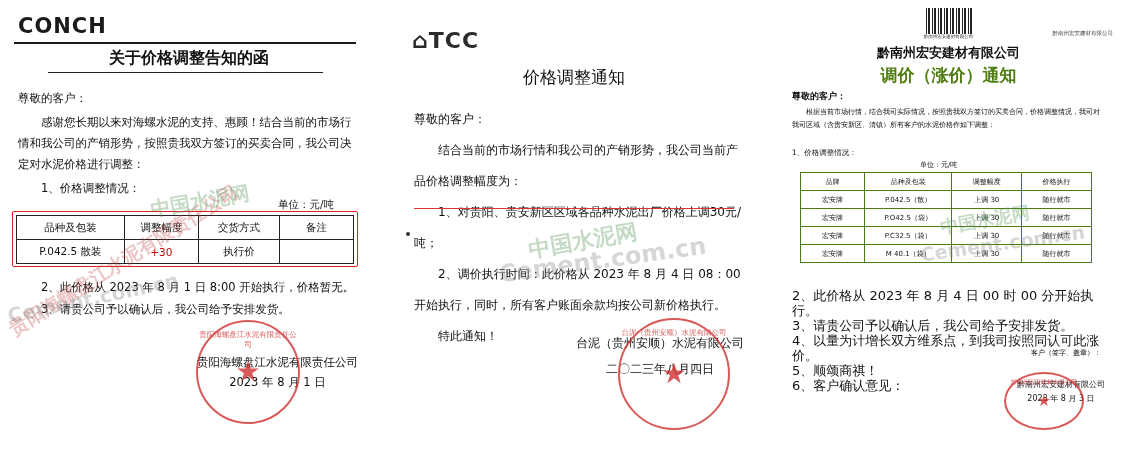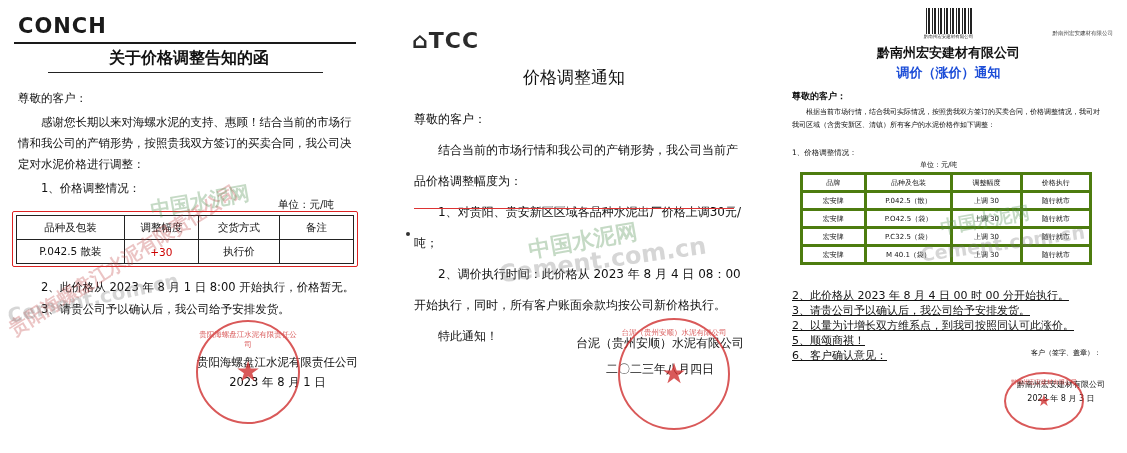--- a/index.html
+++ b/index.html
@@ -93,33 +93,33 @@
 
   
   .d3-barcode {
     position:absolute; left:50%; top:8px; transform:translateX(-50%);
     width:46px; height:26px;
     background: repeating-linear-gradient(90deg,#222 0 1px,#fff 1px 2px,#222 2px 4px,#fff 4px 6px);
   }
   .d3-barcode-label { position:absolute; left:50%; top:34px; transform:translateX(-50%); font-size:4.5px; color:#333; }
   .d3-corner { position:absolute; right:14px; top:30px; font-size:5.5px; color:#444; }
   .d3-company { position:absolute; left:0; top:44px; width:357px; text-align:center; font-size:13px; font-weight:bold; color:#111; }
-  .d3-title { position:absolute; left:0; top:64px; width:357px; text-align:center; font-size:13px; font-weight:bold; color:#1d4ed8; }
+  .d3-title { position:absolute; left:0; top:64px; width:357px; text-align:center; font-size:17px; font-weight:bold; color:#4d7c0f; }
   .d3-salut { position:absolute; left:22px; top:90px; font-size:9px; font-weight:bold; color:#111; }
   .d3-para { position:absolute; left:22px; top:106px; width:314px; font-size:7px; line-height:13px; color:#111; }
   .d3-listline { position:absolute; left:22px; top:148px; font-size:7.5px; color:#111; }
   .d3-unit { position:absolute; left:150px; top:160px; font-size:7px; color:#111; }
   table.d3-table {
     position:absolute; left:30px; top:172px; width:292px;
     border-collapse:collapse; font-size:7px; color:#111;
   }
   table.d3-table td, table.d3-table th {
-    border:3px solid #4d7c0f; height:18px; text-align:center; font-weight:normal;
-  }
-  .d3-tail { position:absolute; left:22px; top:288px; width:320px; font-size:11px; line-height:15px; color:#111;text-decoration:underline; }
+    border:1px solid #4d7c0f; height:18px; text-align:center; font-weight:normal;
+  }
+  .d3-tail { position:absolute; left:22px; top:288px; width:320px; font-size:13px; line-height:15px; color:#111; }
   .d3-cust { position:absolute; right:26px; top:348px; font-size:7px; color:#111; }
   .d3-sign { position:absolute; right:22px; top:378px; text-align:center; font-size:8px; line-height:14px; color:#111; }
 </style>
 </head>
 <body>
 
 <div class="page-wrap">
 
   <div class="doc doc1">
 
@@ -253,21 +253,21 @@
         <td>M 40.1（袋）</td>
         <td>上调 30</td>
         <td>随行就市</td>
       </tr>
     </tbody>
       </table>
 
     <div class="d3-tail">
       <div>2、此价格从 2023 年 8 月 4 日 00 时 00 分开始执行。</div>
       <div>3、请贵公司予以确认后，我公司给予安排发货。</div>
-      <div>2、以量为计增长双方维系点，到我司按照同认可此涨价。</div>
+      <div>4、以量为计增长双方维系点，到我司按照同认可此涨价。</div>
       <div>5、顺颂商祺！</div>
       <div>6、客户确认意见：</div>
     </div>
 
     <div class="d3-cust">客户（签字、盖章）：</div>
 
     <div class="d3-sign">
       <div>黔南州宏安建材有限公司</div>
       <div>2023 年 8 月 3 日</div>
     </div>

